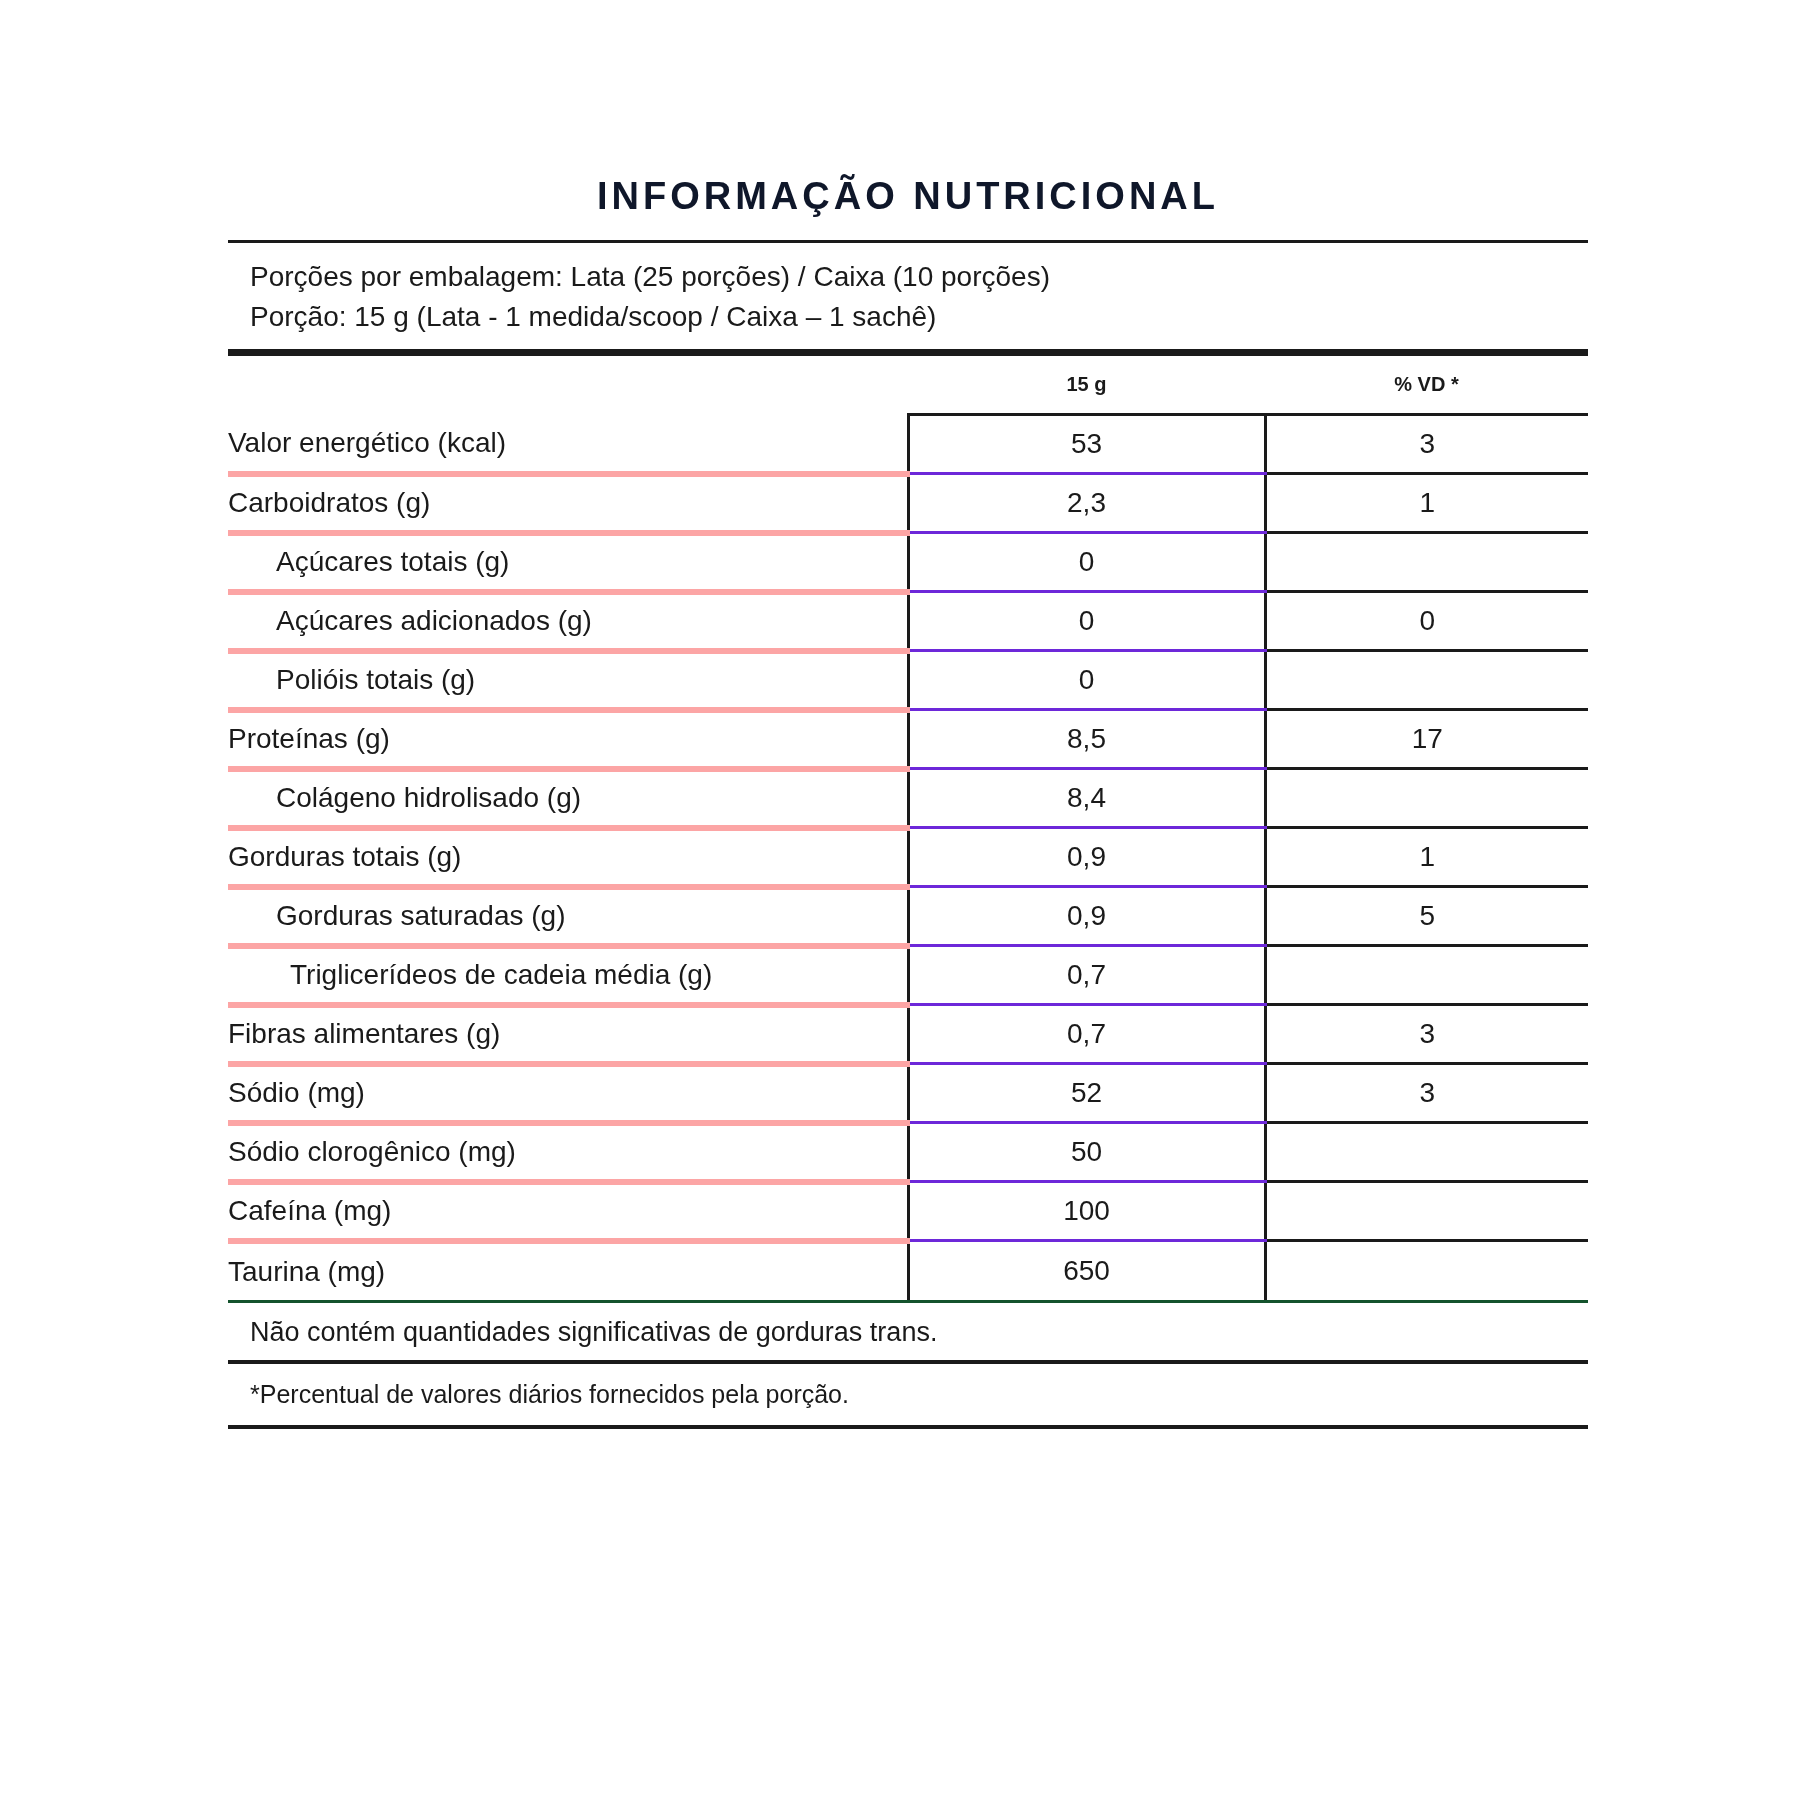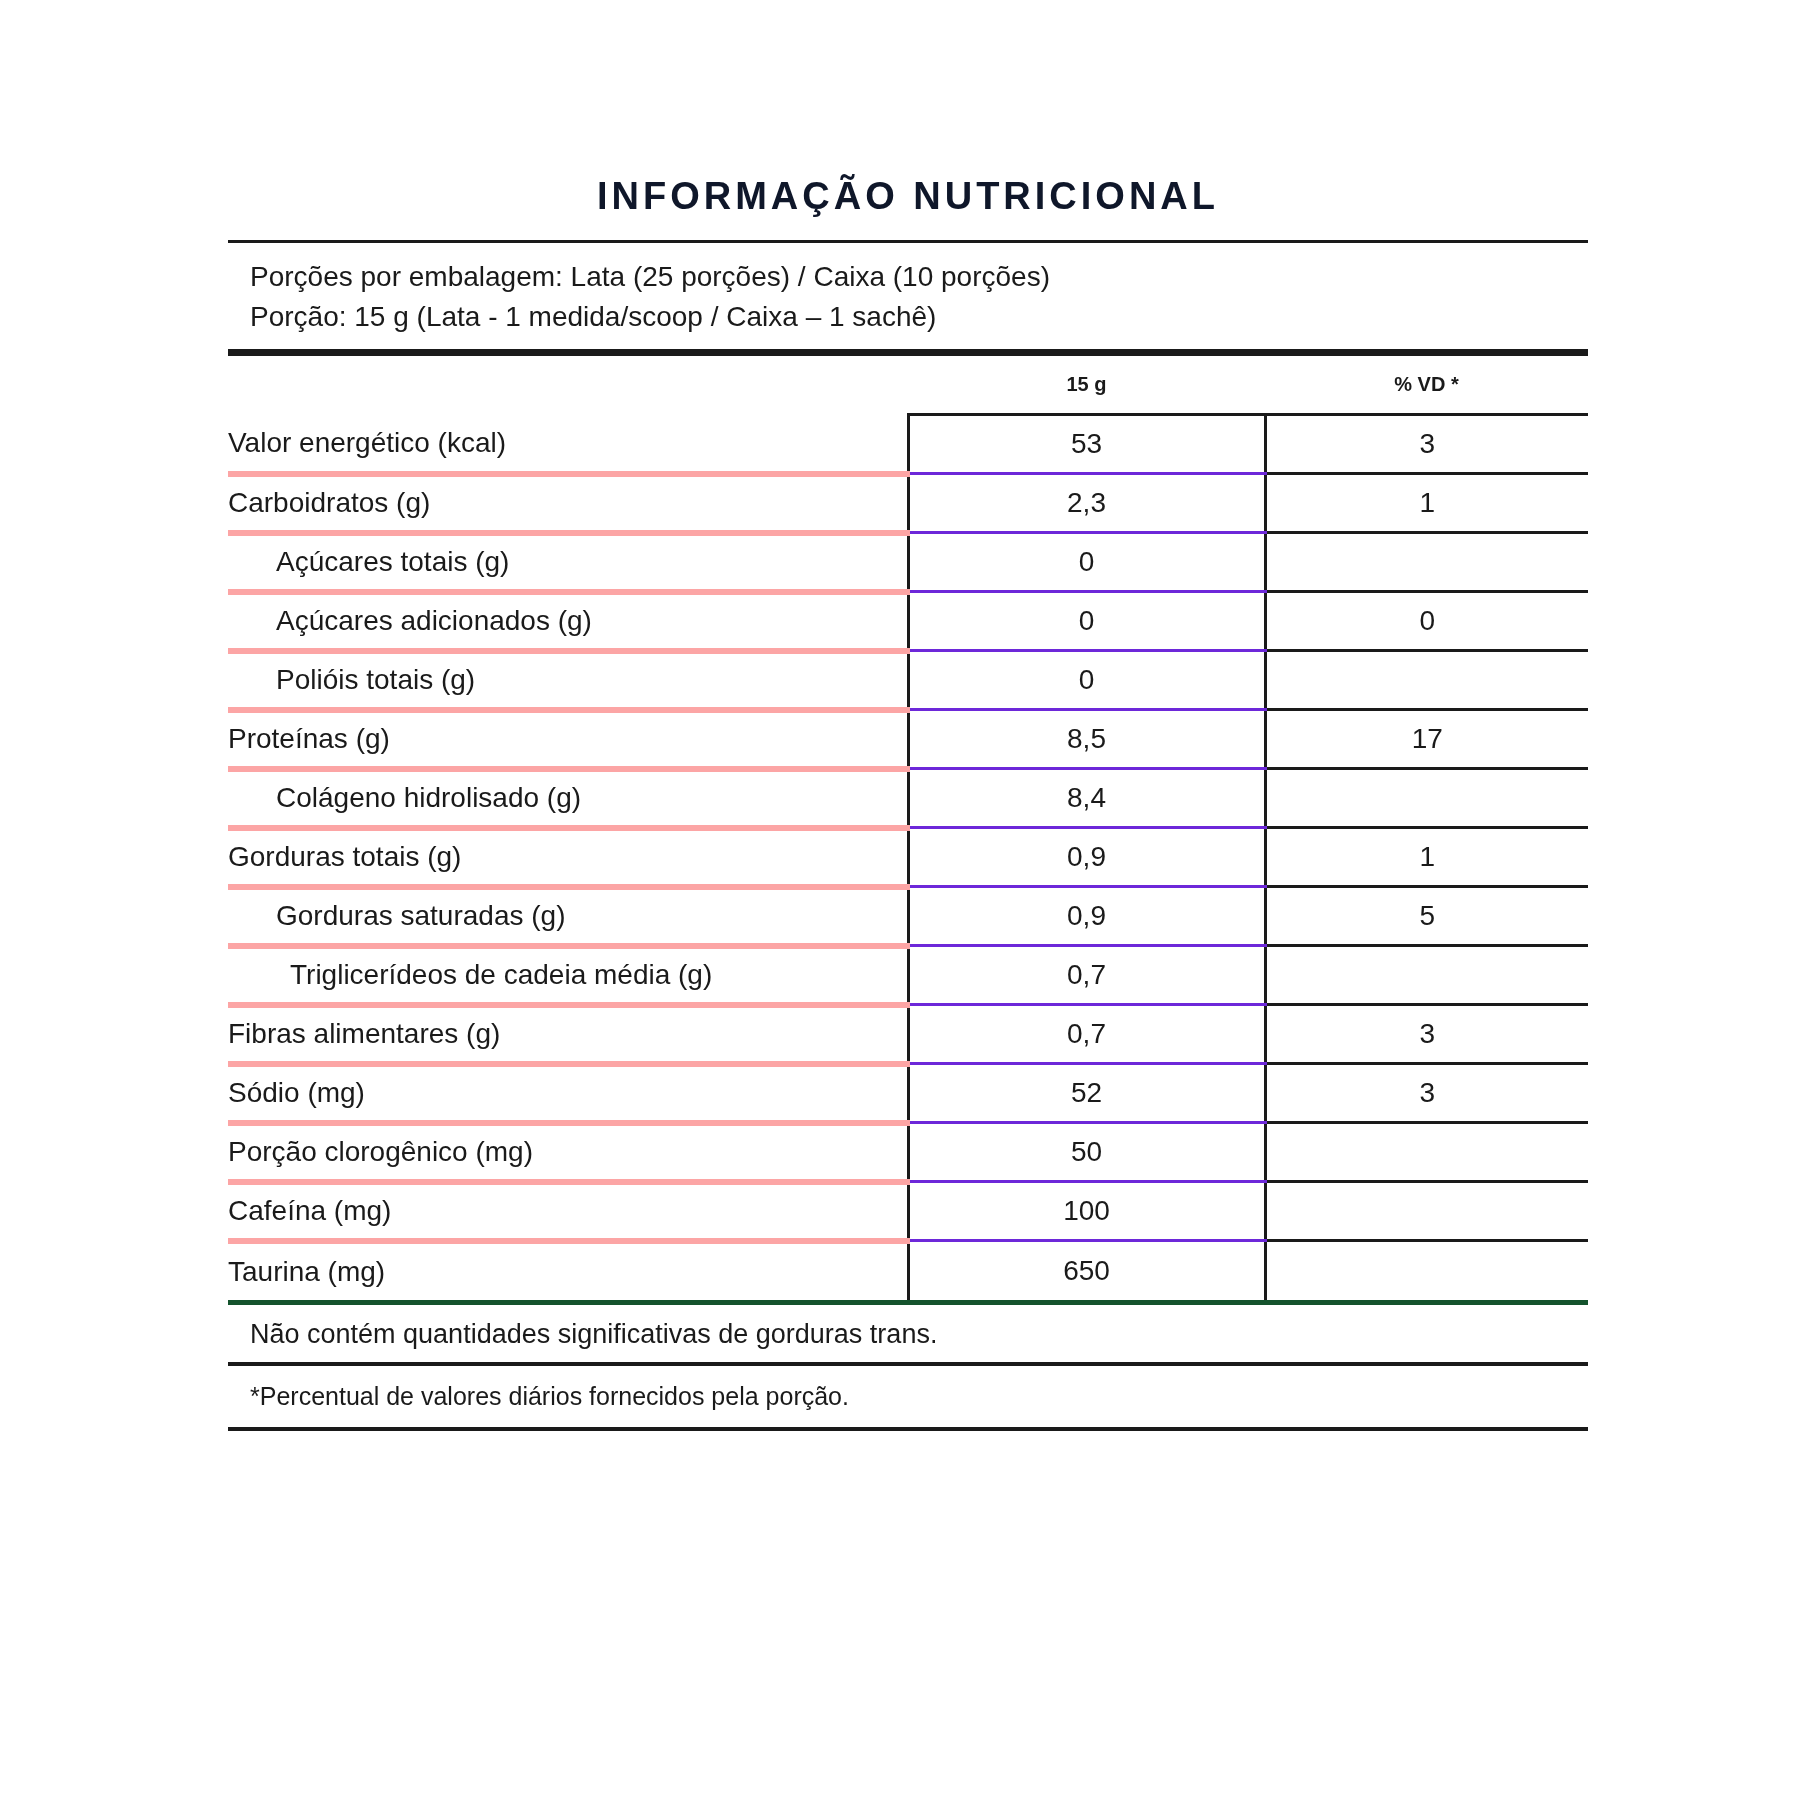--- a/index.html
+++ b/index.html
@@ -100,21 +100,21 @@
 
   tr.last-row .cell-name,
   tr.last-row .cell-amount,
   tr.last-row .cell-vd {
     border-bottom: none;
   }
 
   .note-trans {
     padding: 14px 0 12px 22px;
     font-size: 27px;
-    border-top: 5px solid #14532d;
+    border-top: 3px solid #14532d;
   }
   .note-foot {
     padding: 16px 0 16px 22px;
     font-size: 25px;
   }
 </style>
 </head>
 <body>
 
 <div class="panel">
@@ -198,21 +198,21 @@
         <td class="cell-name">Fibras alimentares (g)</td>
         <td class="cell-amount">0,7</td>
         <td class="cell-vd">3</td>
       </tr>
       <tr>
         <td class="cell-name">Sódio (mg)</td>
         <td class="cell-amount">52</td>
         <td class="cell-vd">3</td>
       </tr>
       <tr>
-        <td class="cell-name">Porção clorogênico (mg)</td>
+        <td class="cell-name">Sódio clorogênico (mg)</td>
         <td class="cell-amount">50</td>
         <td class="cell-vd"></td>
       </tr>
       <tr>
         <td class="cell-name">Cafeína (mg)</td>
         <td class="cell-amount">100</td>
         <td class="cell-vd"></td>
       </tr>
       <tr class="last-row">
         <td class="cell-name">Taurina (mg)</td>

